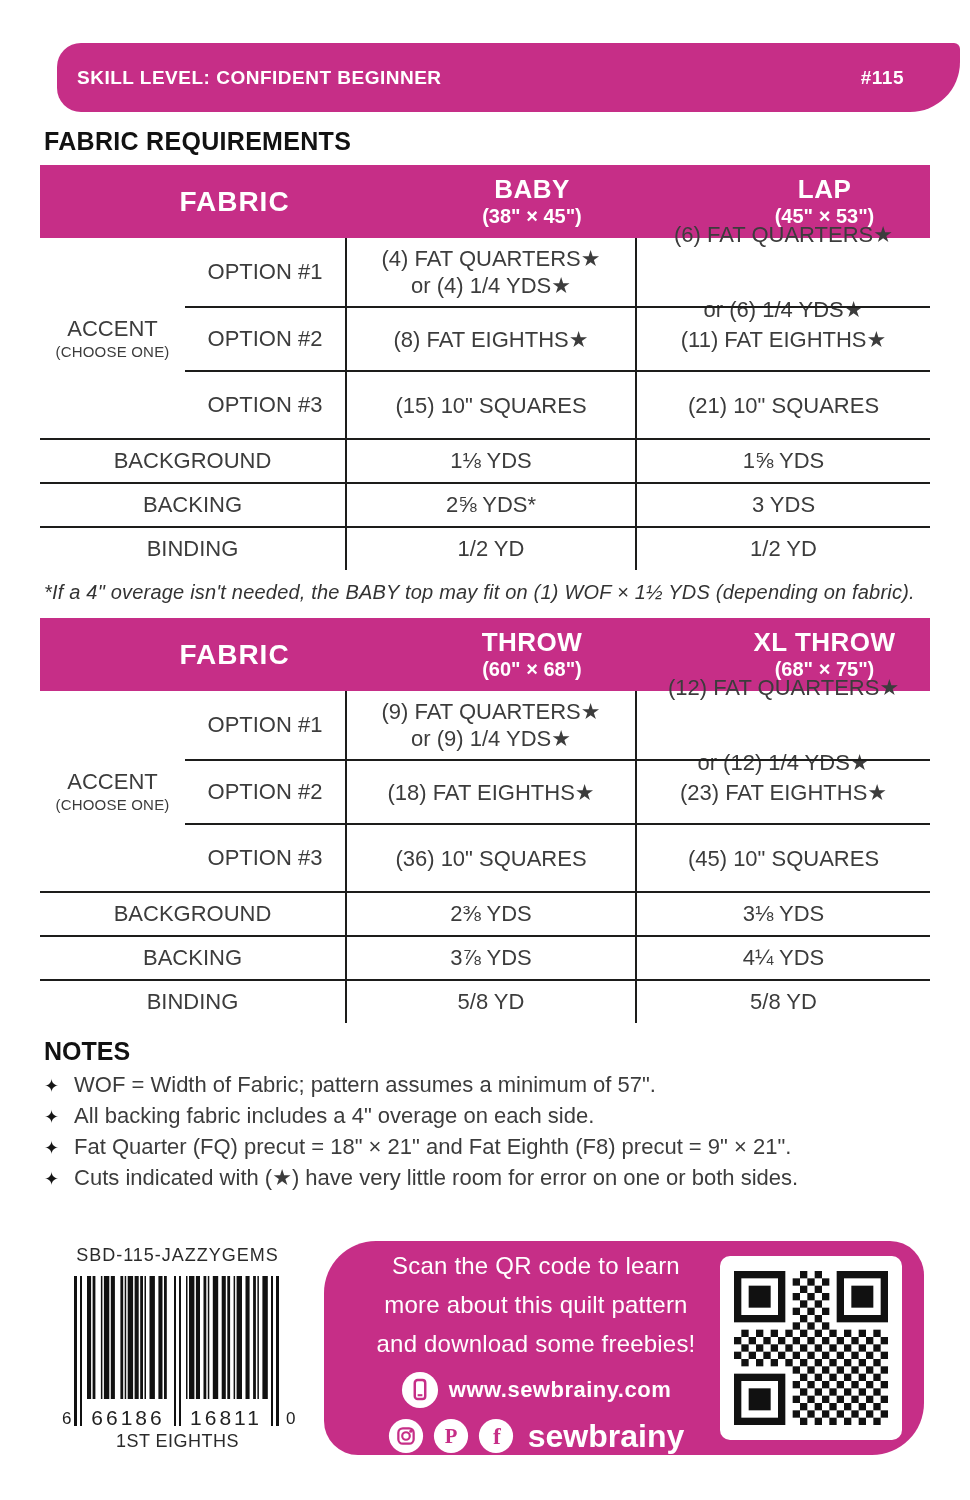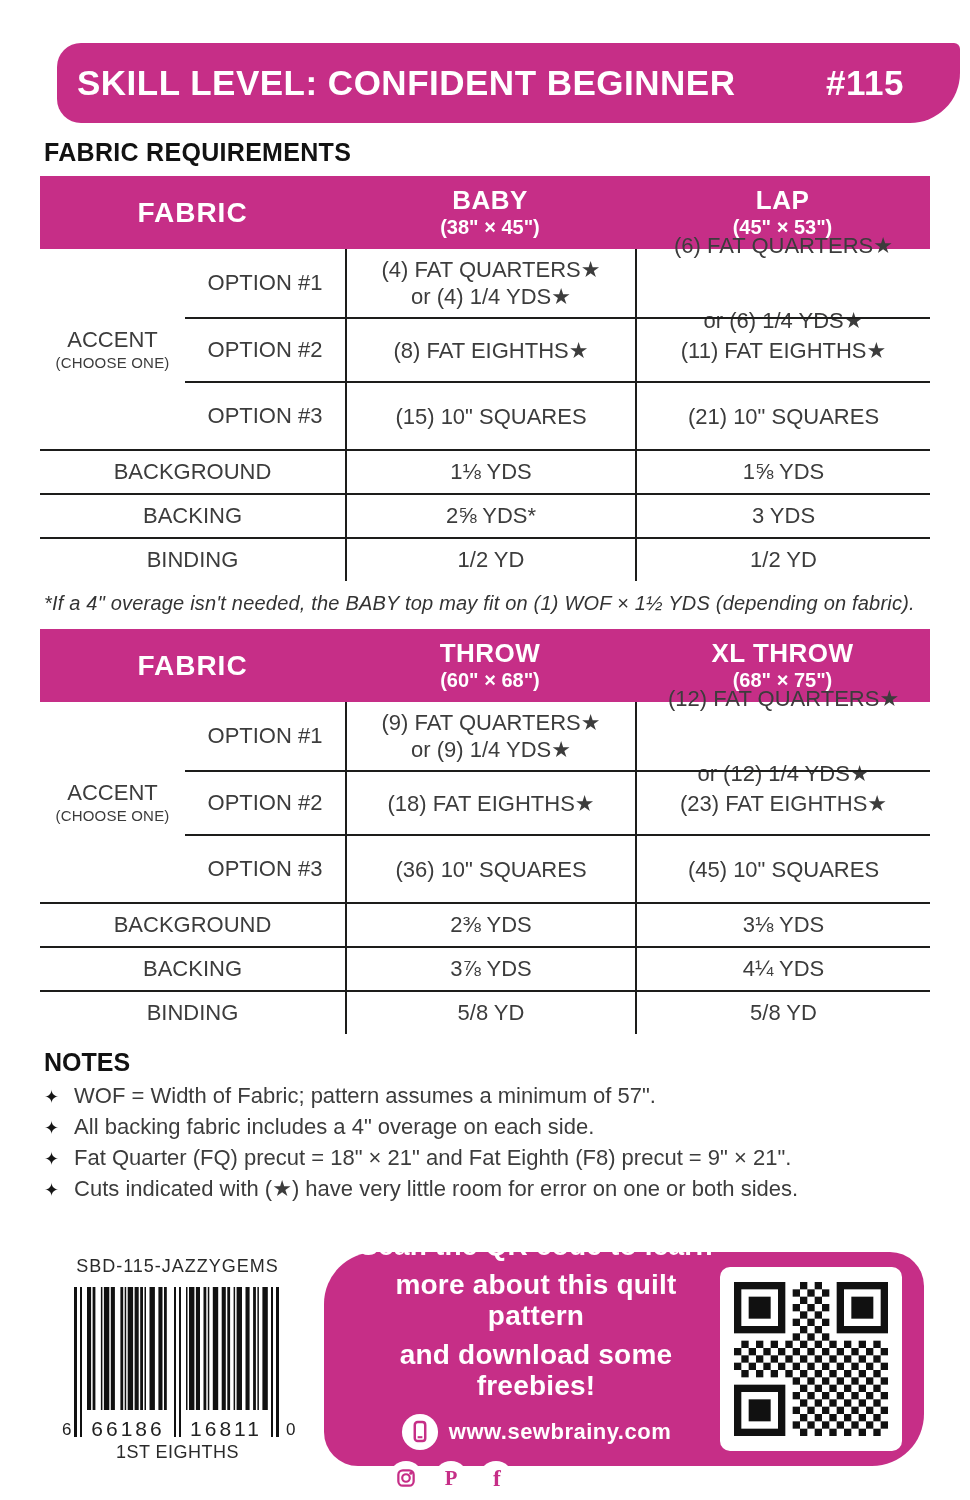--- a/index.html
+++ b/index.html
@@ -7,36 +7,36 @@
     --ink:#1d1d1b;
     --body:#3c3c3c;
   }
   html,body{margin:0;padding:0;background:#fff;}
   .page{
     width:970px;height:1500px;background:#fff;position:relative;overflow:hidden;
     font-family:"Liberation Sans", sans-serif;
   }
   
   .banner{
-    margin:43px 0 0 57px;width:903px;height:80px;background:var(--mag);
+    margin:43px 0 0 57px;width:903px;height:69px;background:var(--mag);
     border-radius:24px 6px 50px 24px;
     display:flex;align-items:center;justify-content:space-between;
     padding:0 56px 0 20px;box-sizing:border-box;
-    color:#fff;font-weight:bold;font-size:35px;letter-spacing:.5px;
+    color:#fff;font-weight:bold;font-size:19px;letter-spacing:.5px;
   }
   
   .fr-title{
     margin:15px 0 9px 44px;font-size:25px;font-weight:800;color:#121212;letter-spacing:.3px;
   }
   
   .qtable{margin-left:40px;width:890px;}
   .qtable.second{margin-top:14px;}
   .thead{
     display:grid;grid-template-columns:305px 290px 295px;height:73px;
-    background:var(--mag);color:#fff;text-align:center;
+    background:var(--mag);color:#fff;text-align:center;padding-left:42px;
   }
   .th{display:flex;flex-direction:column;justify-content:center;align-items:center;line-height:1.18;}
   .th.fabric{font-size:28px;font-weight:bold;letter-spacing:1px;}
   .thname{font-size:26px;font-weight:bold;letter-spacing:.5px;}
   .thsize{font-size:20px;font-weight:bold;}
   .tbody{
     display:grid;grid-template-columns:145px 160px 290px 295px;
     grid-template-rows:68px 64px 68px 44px 44px 44px;color:var(--body);
   }
   .cell{display:flex;flex-direction:column;justify-content:center;align-items:center;text-align:center;font-size:22px;box-sizing:border-box;}
@@ -64,21 +64,21 @@
   #barcode-svg rect{fill:#111;}
   .bdigit{font-size:21px;letter-spacing:3px;fill:#222;font-family:"Liberation Sans",sans-serif;}
   .bdigit.side{font-size:17px;letter-spacing:0;}
   .edition{font-size:18px;margin-top:3px;letter-spacing:.5px;color:#2a2a2a;}
   .promo{
     margin-left:14px;width:600px;height:214px;background:var(--mag);
     border-radius:52px 34px 52px 34px;box-sizing:border-box;
     display:flex;align-items:center;padding:10px 22px 10px 28px;color:#fff;
   }
   .promo-left{flex:1;text-align:center;}
-  .promo-line{font-size:28px;font-weight:bold;line-height:31px;letter-spacing:.2px;margin-top:8px;}
+  .promo-line{font-size:24px;font-weight:normal;line-height:31px;letter-spacing:.2px;margin-top:8px;}
   .site-row{display:flex;align-items:center;justify-content:center;margin-top:12px;gap:10px;}
   .site-text{font-size:22px;font-weight:bold;letter-spacing:.5px;}
   .social-row{display:flex;align-items:center;justify-content:center;margin-top:9px;gap:9px;}
   .handle{font-size:32px;font-weight:bold;margin-left:5px;}
   .qr-box{width:182px;height:184px;background:#fff;border-radius:10px;flex:0 0 auto;
     display:flex;align-items:center;justify-content:center;}
 </style>
 </head>
 <body>
 

